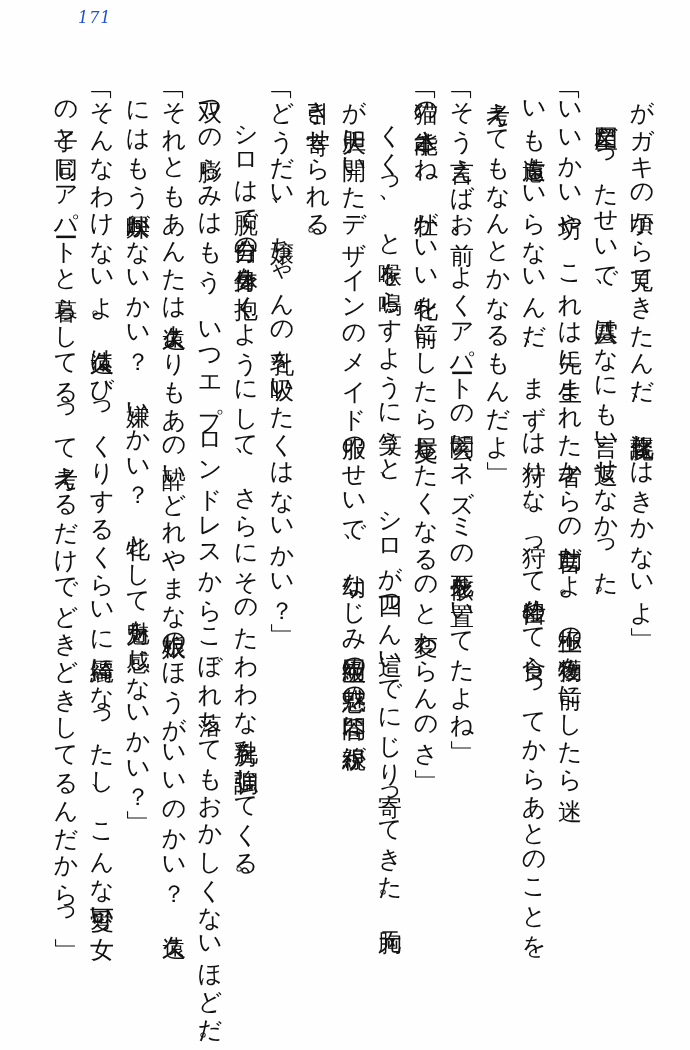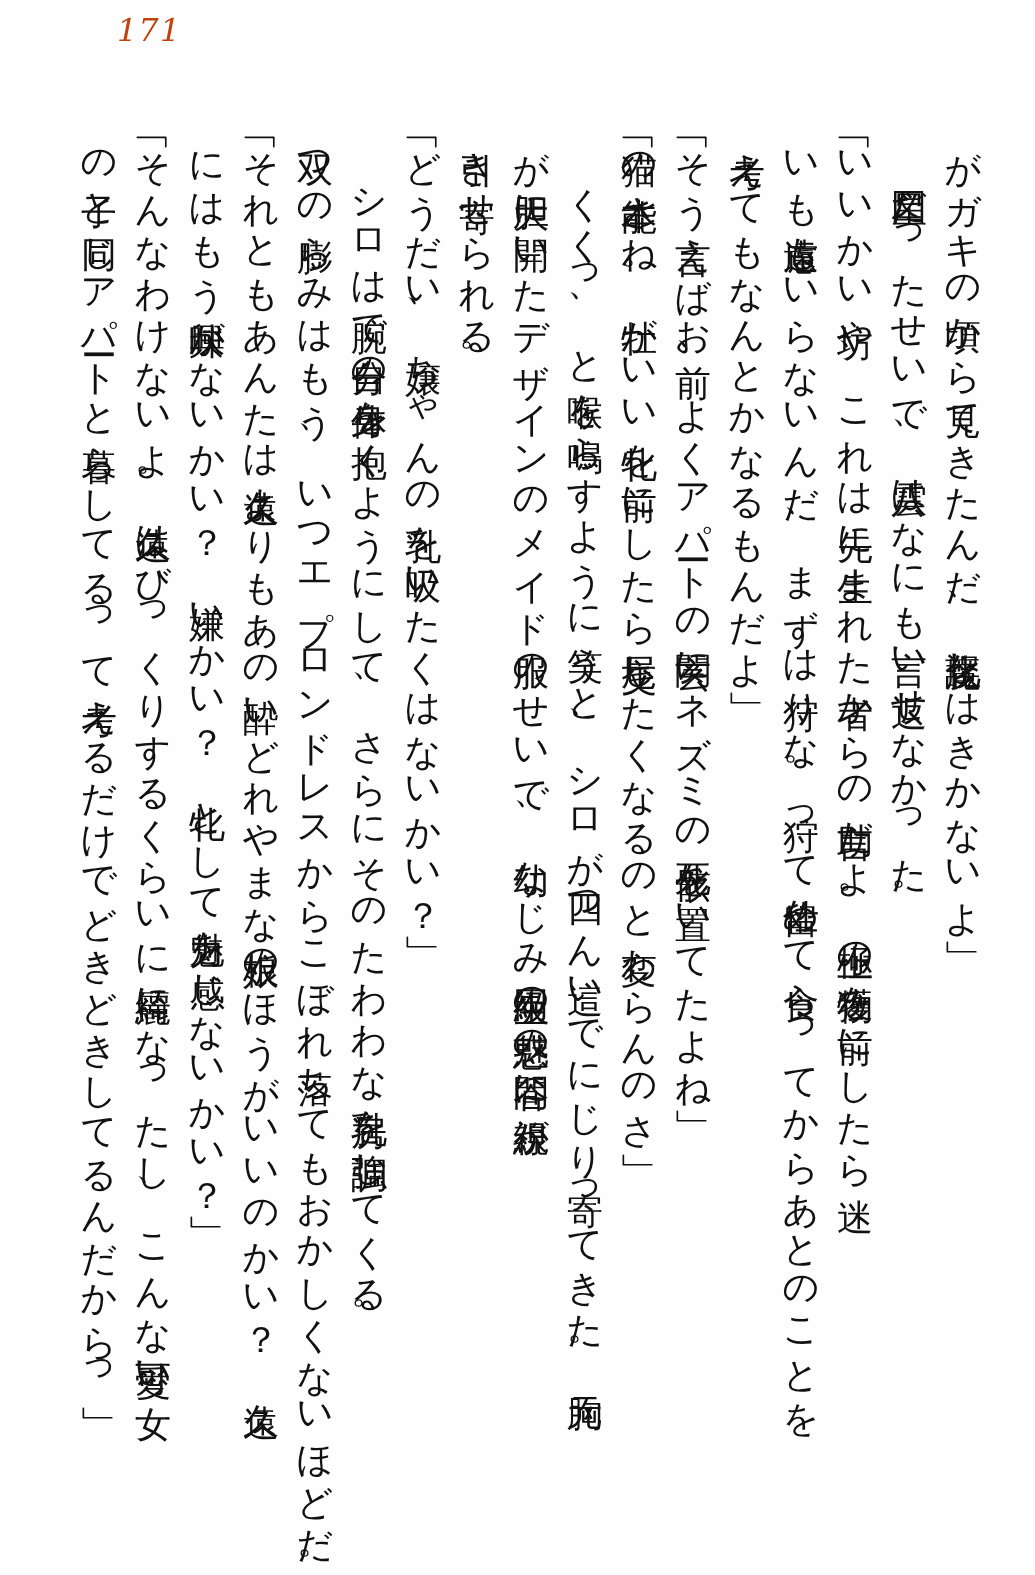--- a/index.html
+++ b/index.html
@@ -13,23 +13,23 @@
     height: 1050px;
     background: #fefefe;
     overflow: hidden;
   }
   .page-number {
     position: absolute;
     top: 8px;
     left: 78px;
     font-family: "DejaVu Serif", "Liberation Serif", serif;
     font-style: italic;
-    font-size: 21px;
+    font-size: 16px;
     letter-spacing: 1px;
-    color: #c2410c;
+    color: #1d4ed8;
   }
   #text-block {
     position: absolute;
     top: 84px;
     right: 30px;
     height: 936px;
     writing-mode: vertical-rl;
     text-orientation: mixed;
     font-family: "DejaVu Serif", "Liberation Serif", serif;
     font-size: 24px;

